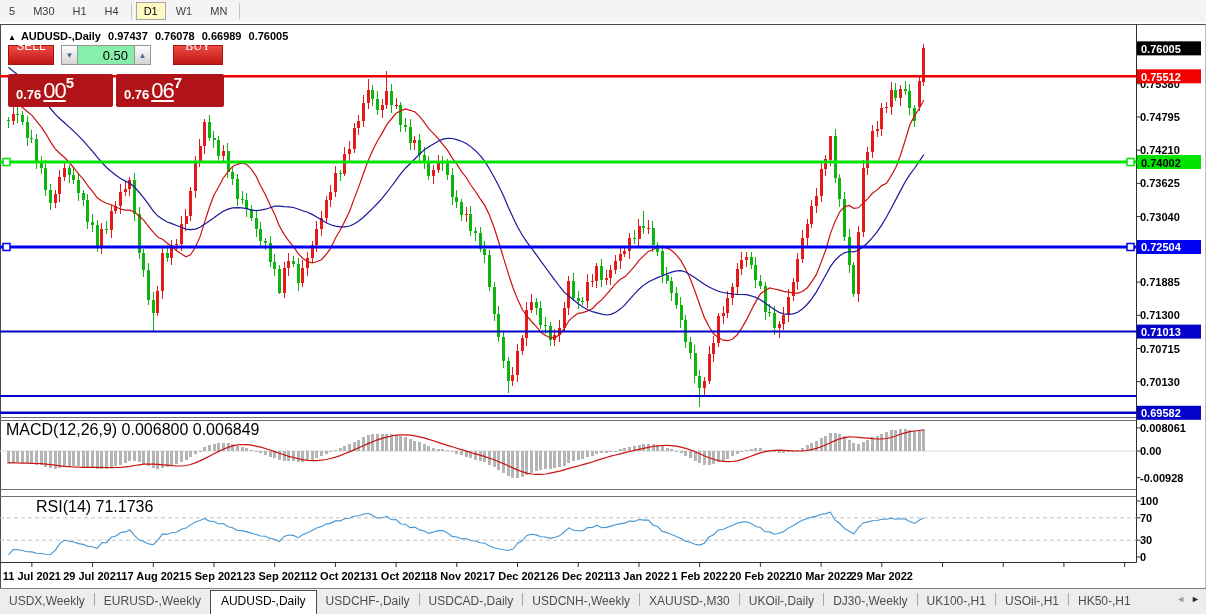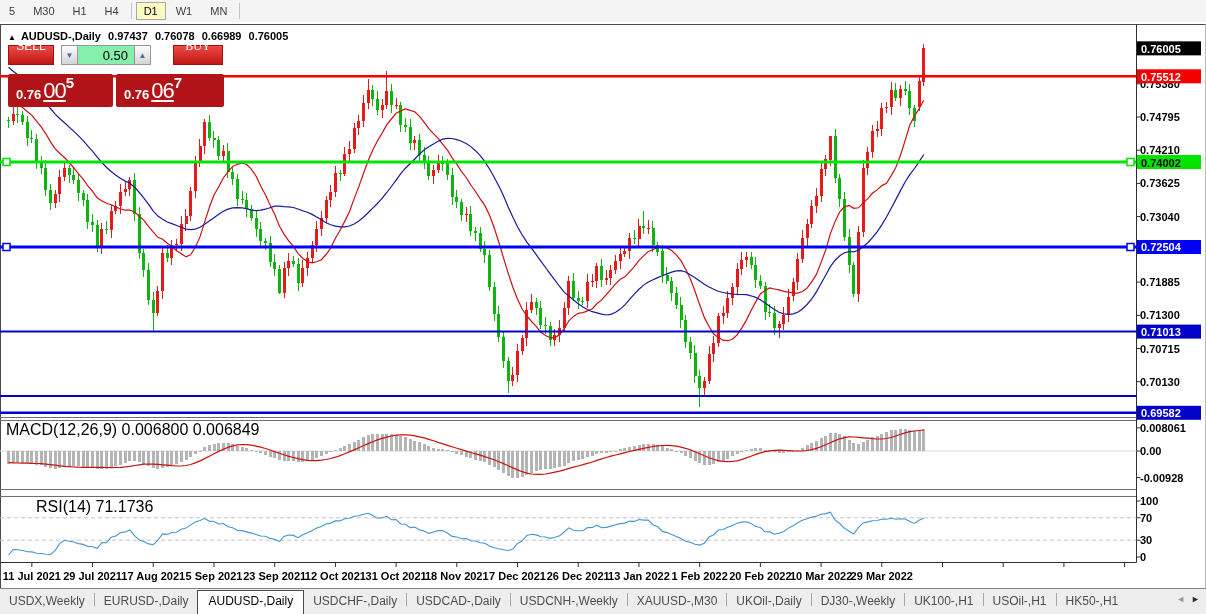--- a/index.html
+++ b/index.html
@@ -815,21 +815,21 @@
       </div>
     </div>
   </div>
 
   <div class="ind-label" id="macd-label">MACD(12,26,9) 0.006800 0.006849</div>
   <div class="ind-label" id="rsi-label">RSI(14) 71.1736</div>
 
   <div class="tabbar" id="tabbar">
       <div class="tab">USDX,Weekly</div>
       <div class="tabsep"></div>
-      <div class="tab">EURUSD-,Daily</div>
+      <div class="tab">EURUSD-,Weekly</div>
       <div class="tab active">AUDUSD-,Daily</div>
       <div class="tab">USDCHF-,Daily</div>
       <div class="tabsep"></div>
       <div class="tab">USDCAD-,Daily</div>
       <div class="tabsep"></div>
       <div class="tab">USDCNH-,Weekly</div>
       <div class="tabsep"></div>
       <div class="tab">XAUUSD-,M30</div>
       <div class="tabsep"></div>
       <div class="tab">UKOil-,Daily</div>

